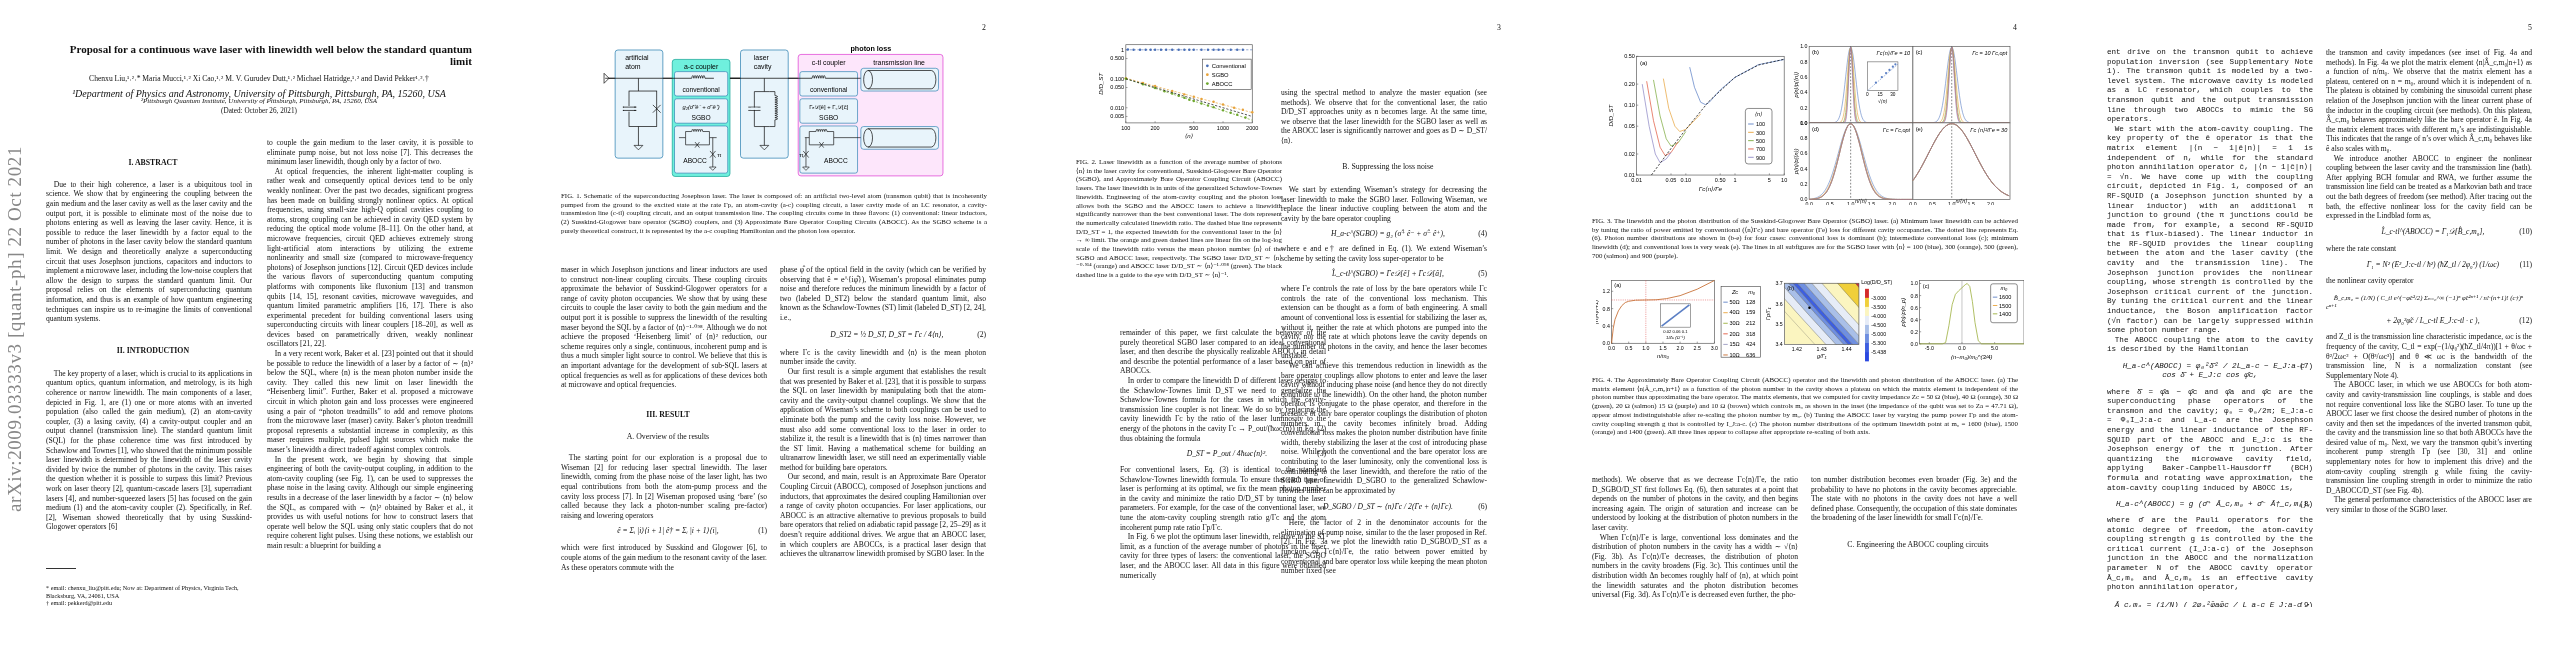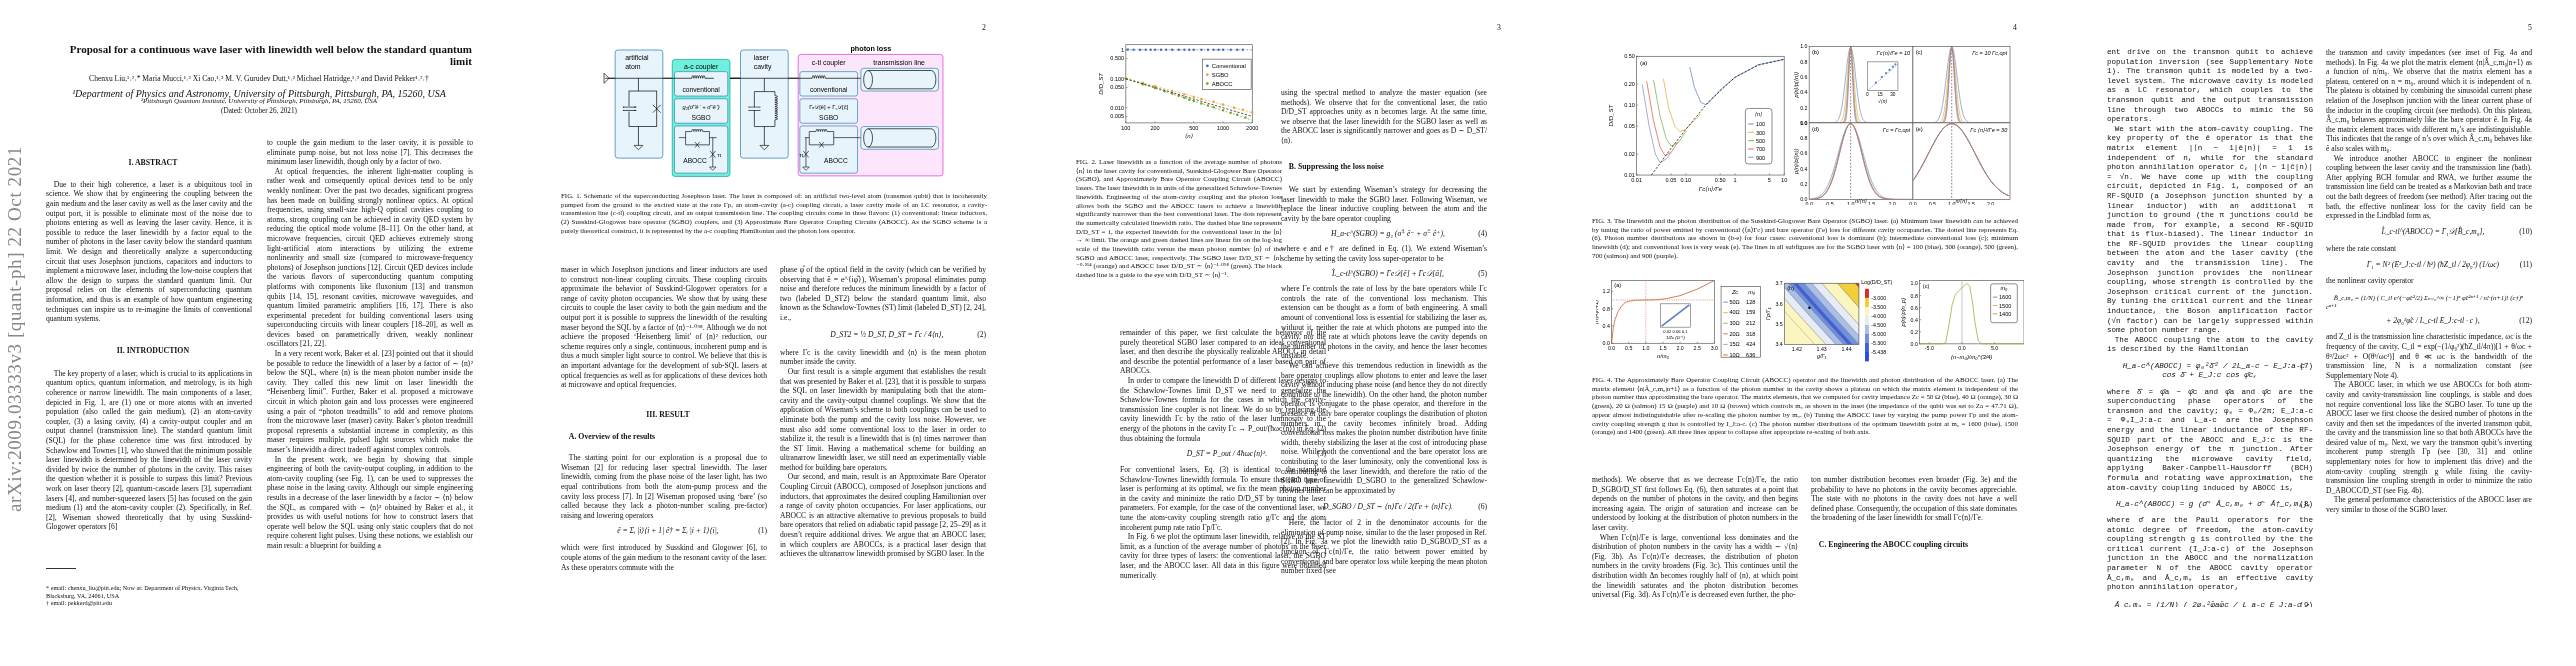--- a/index.html
+++ b/index.html
@@ -4,21 +4,21 @@
 <style>
   html,body{margin:0;padding:0;background:#fff;}
   body{width:2576px;height:667px;position:relative;overflow:hidden;font-family:"Liberation Serif","DejaVu Serif",serif;color:#111;}
   .page{position:absolute;top:0;width:515px;height:667px;background:#fff;}
   .abs{position:absolute;}
   .pnum{position:absolute;top:23px;font-size:7.8px;text-align:right;width:22px;}
   .col{position:absolute;width:206px;font-size:7.6px;line-height:9.6px;text-align:justify;hyphens:auto;overflow:hidden;}
   .col p{margin:0;text-indent:7.8px;}
   .col p.noind{text-indent:0;}
   .sec{font-weight:bold;text-align:center;font-size:7.8px;margin:0;text-indent:0;}
-  .subsec{font-weight:bold;font-size:7.8px;margin:0;text-indent:0;}
+  .subsec{font-weight:normal;text-align:center;font-size:7.8px;margin:0;text-indent:0;}
   .eq{text-align:center;position:relative;font-style:italic;margin:0;text-indent:0;}
   .eq .eqn{position:absolute;right:0;top:0;font-style:normal;}
   .title{position:absolute;left:46px;width:426px;text-align:right;font-size:11px;line-height:12.2px;font-weight:bold;}
   .center{position:absolute;left:46px;width:426px;text-align:center;font-size:7.6px;}
   .italic{font-style:italic;}
   .caption{position:absolute;font-size:6.9px;line-height:8.7px;text-align:justify;overflow:hidden;}
   .stamp{position:absolute;left:4.4px;top:175px;width:22px;height:308px;}
   .stamp span{position:absolute;left:50%;top:50%;transform:translate(-50%,-50%) rotate(-90deg);white-space:nowrap;font-family:"Liberation Serif",serif;font-size:19px;color:#888;letter-spacing:0.6px;}
   .footrule{position:absolute;width:30px;border-top:0.6px solid #333;}
   .foot{position:absolute;font-size:6.2px;line-height:7.6px;width:206px;}

